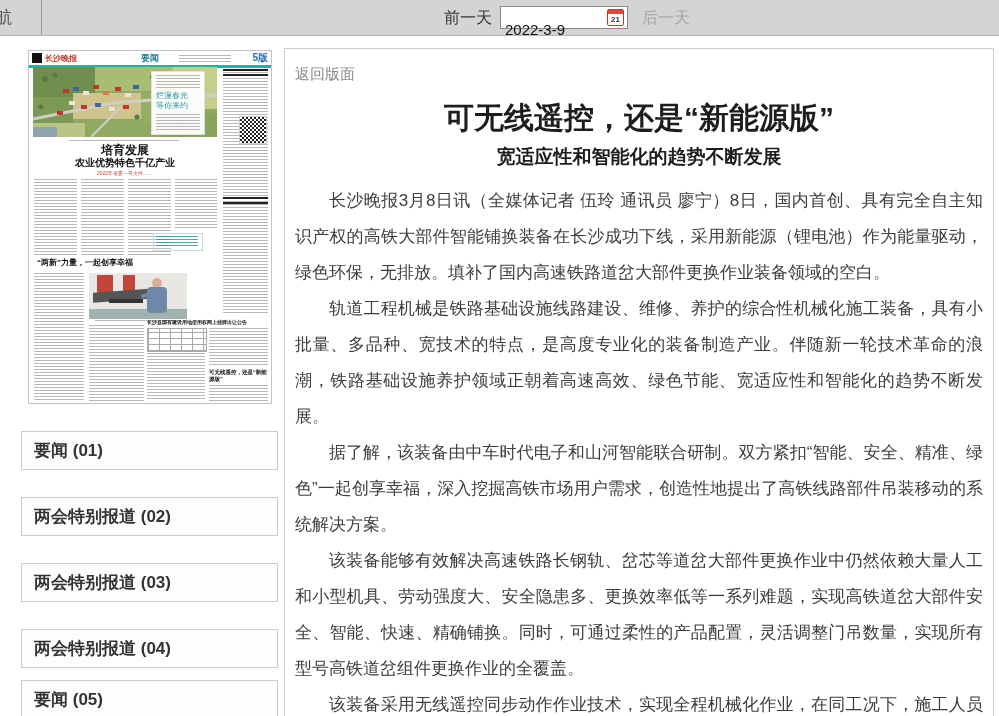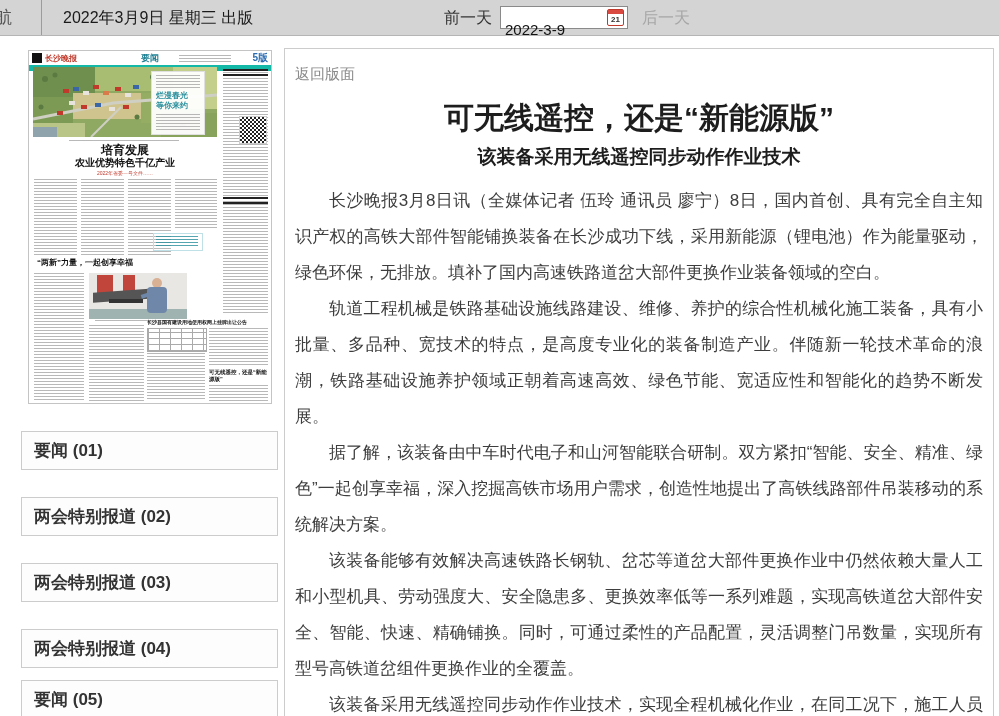--- a/index.html
+++ b/index.html
@@ -23,30 +23,30 @@
   .thumb{margin-left:7px;width:242px;height:352px;border:1px solid #c4c4c4;position:relative;background:#fff;overflow:hidden;cursor:pointer;}
   .secbox{margin-top:27px;border:1px solid #ccc;background:#fdfdfd;padding:7px 12px;font-weight:bold;font-size:17px;color:#333;cursor:pointer;}
   .secbox5{margin-top:12px;border:1px solid #ccc;background:#fdfdfd;}
   .secbox5 .hdr{padding:7px 12px;font-weight:bold;font-size:17px;color:#333;}
   .secbox5 .art{border-top:1px solid #e2e2e2;padding:8px 12px;font-size:15px;color:#777;line-height:1.55;cursor:pointer;}
   
   .thumb *{position:absolute;}
   .tb{background-image:repeating-linear-gradient(180deg,#9a9a9a 0 1px,transparent 1px 3px);opacity:.7;}
   .tbt{background-image:repeating-linear-gradient(180deg,#2a8f9d 0 1px,transparent 1px 3px);opacity:.8;}
   .tbd{background-image:repeating-linear-gradient(180deg,#222 0 2px,transparent 2px 5px);}
-  .th-header{left:0;top:0;width:242px;height:14px;border-bottom:6px solid #14b8a6;background:#fff;}
+  .th-header{left:0;top:0;width:242px;height:14px;border-bottom:3px solid #14b8a6;background:#fff;}
   .th-logo{left:3px;top:2px;width:10px;height:10px;background:#111;}
   .th-brand{left:16px;top:2px;font-size:8px;font-weight:bold;color:#c0392b;line-height:11px;white-space:nowrap;}
   .th-section{left:0;top:2px;width:242px;text-align:center;font-size:9px;font-weight:bold;color:#1d7f93;line-height:11px;}
   .th-hdrbars{left:150px;top:4px;width:52px;height:7px;}
   .th-pageno{right:3px;top:1px;font-size:10px;font-weight:bold;color:#2b6cb0;line-height:12px;}
   .th-photo{left:4px;top:16px;width:184px;height:70px;}
   .th-overlay{left:122px;top:20px;width:52px;height:62px;background:rgba(255,255,255,.95);border:1px solid #e0e0e0;}
   .th-overlay .bars{left:4px;top:3px;width:44px;height:14px;}
-  .th-teal-txt{left:4px;top:19px;width:46px;font-size:8px;font-weight:bold;color:#2a8f9d;line-height:10px;white-space:nowrap;}
+  .th-teal-txt{left:4px;top:19px;width:46px;font-size:8px;font-weight:normal;color:#2a8f9d;line-height:10px;white-space:nowrap;}
   .th-overlay .bars2{left:4px;top:42px;width:44px;height:16px;}
   .th-caption{left:40px;top:89px;width:110px;height:2px;}
   .th-h1{left:4px;top:93px;width:184px;text-align:center;font-size:12px;font-weight:bold;color:#111;line-height:13px;}
   .th-h2{left:4px;top:106px;width:184px;text-align:center;font-size:10px;font-weight:bold;color:#111;line-height:12px;}
   .th-red{left:4px;top:119px;width:184px;text-align:center;font-size:5px;color:#c0392b;line-height:7px;white-space:nowrap;overflow:hidden;}
   .th-col{top:128px;width:43px;height:76px;}
   .th-tealbox{left:124px;top:182px;width:48px;height:16px;border:1px solid #bfe0e6;}
   .th-tealbox .in{left:2px;top:2px;width:42px;height:10px;}
   .th-midhead{left:8px;top:207px;width:160px;font-size:8px;font-weight:bold;color:#111;line-height:10px;white-space:nowrap;}
   .th-midphoto{left:60px;top:222px;width:98px;height:46px;}
@@ -72,21 +72,20 @@
   .subtitle{margin-top:5px;text-align:center;font-size:19px;font-weight:bold;color:#1d1d1d;}
   .article{margin:13px 10px 0;}
   .article p{margin:0;font-size:17px;line-height:36px;color:#3d3d3d;text-align:justify;text-indent:2em;}
 </style>
 </head>
 <body>
 
 <div class="topbar">
   <span class="nav-clip">导航</span>
   <span class="vdiv"></span>
-  <span class="pubdate">2022年3月9日 星期三 出版</span>
   <span class="prevday">前一天</span>
   <span class="dateinput">
     <input value="2022-3-9" style="">
     <span class="cal">
       <span class="d">21</span>
     </span>
   </span>
   <span class="nextday">后一天</span>
 </div>
 
@@ -200,21 +199,21 @@
   <div class="secbox5">
     <div class="hdr">要闻 (05)</div>
     <div class="art">烂漫春光 等你来约（建设乡村振兴示范市·乡村美景）</div>
 
   </div>
 </div>
 
 <div class="main">
   <span class="back">返回版面</span>
   <div class="title">可无线遥控，还是“新能源版”</div>
-  <div class="subtitle">该装备采用无线遥控同步动作作业技术</div>
+  <div class="subtitle">宽适应性和智能化的趋势不断发展</div>
   <div class="article">
     <p>长沙晚报3月8日讯（全媒体记者 伍玲 通讯员 廖宁）8日，国内首创、具有完全自主知识产权的高铁大部件智能铺换装备在长沙成功下线，采用新能源（锂电池）作为能量驱动，绿色环保，无排放。填补了国内高速铁路道岔大部件更换作业装备领域的空白。</p>
     <p>轨道工程机械是铁路基础设施线路建设、维修、养护的综合性机械化施工装备，具有小批量、多品种、宽技术的特点，是高度专业化的装备制造产业。伴随新一轮技术革命的浪潮，铁路基础设施养护领域正朝着高速高效、绿色节能、宽适应性和智能化的趋势不断发展。</p>
     <p>据了解，该装备由中车时代电子和山河智能联合研制。双方紧扣“智能、安全、精准、绿色”一起创享幸福，深入挖掘高铁市场用户需求，创造性地提出了高铁线路部件吊装移动的系统解决方案。</p>
     <p>该装备能够有效解决高速铁路长钢轨、岔芯等道岔大部件更换作业中仍然依赖大量人工和小型机具、劳动强度大、安全隐患多、更换效率低等一系列难题，实现高铁道岔大部件安全、智能、快速、精确铺换。同时，可通过柔性的产品配置，灵活调整门吊数量，实现所有型号高铁道岔组件更换作业的全覆盖。</p>
     <p>该装备采用无线遥控同步动作作业技术，实现全程机械化作业，在同工况下，施工人员较行业内现有设备减少三分之一，施工时间缩短20%以上。</p>
   </div>
 </div>
 
 </body></html>

